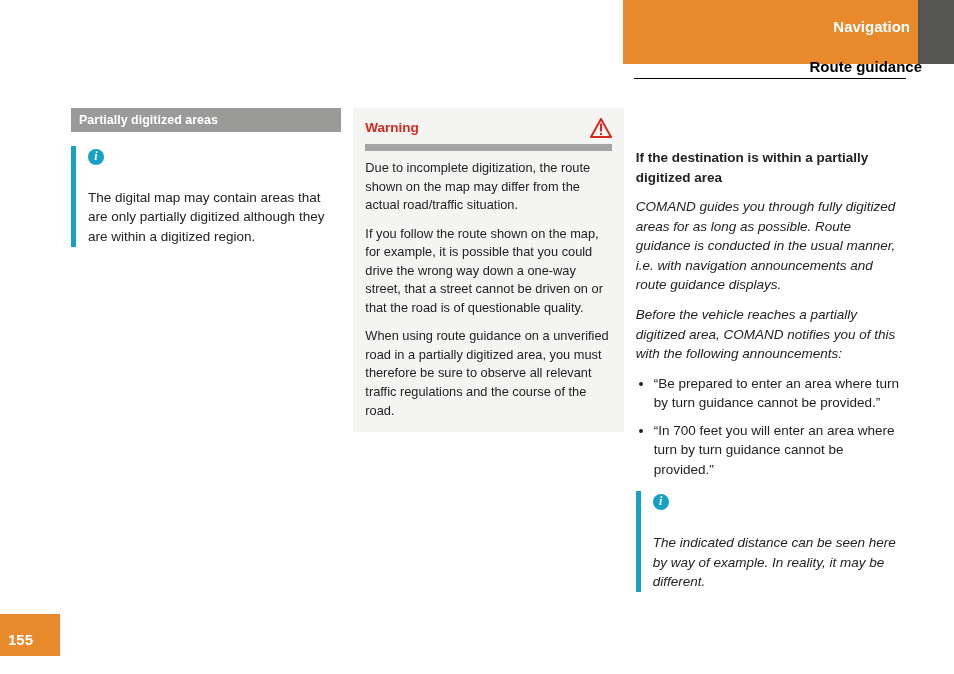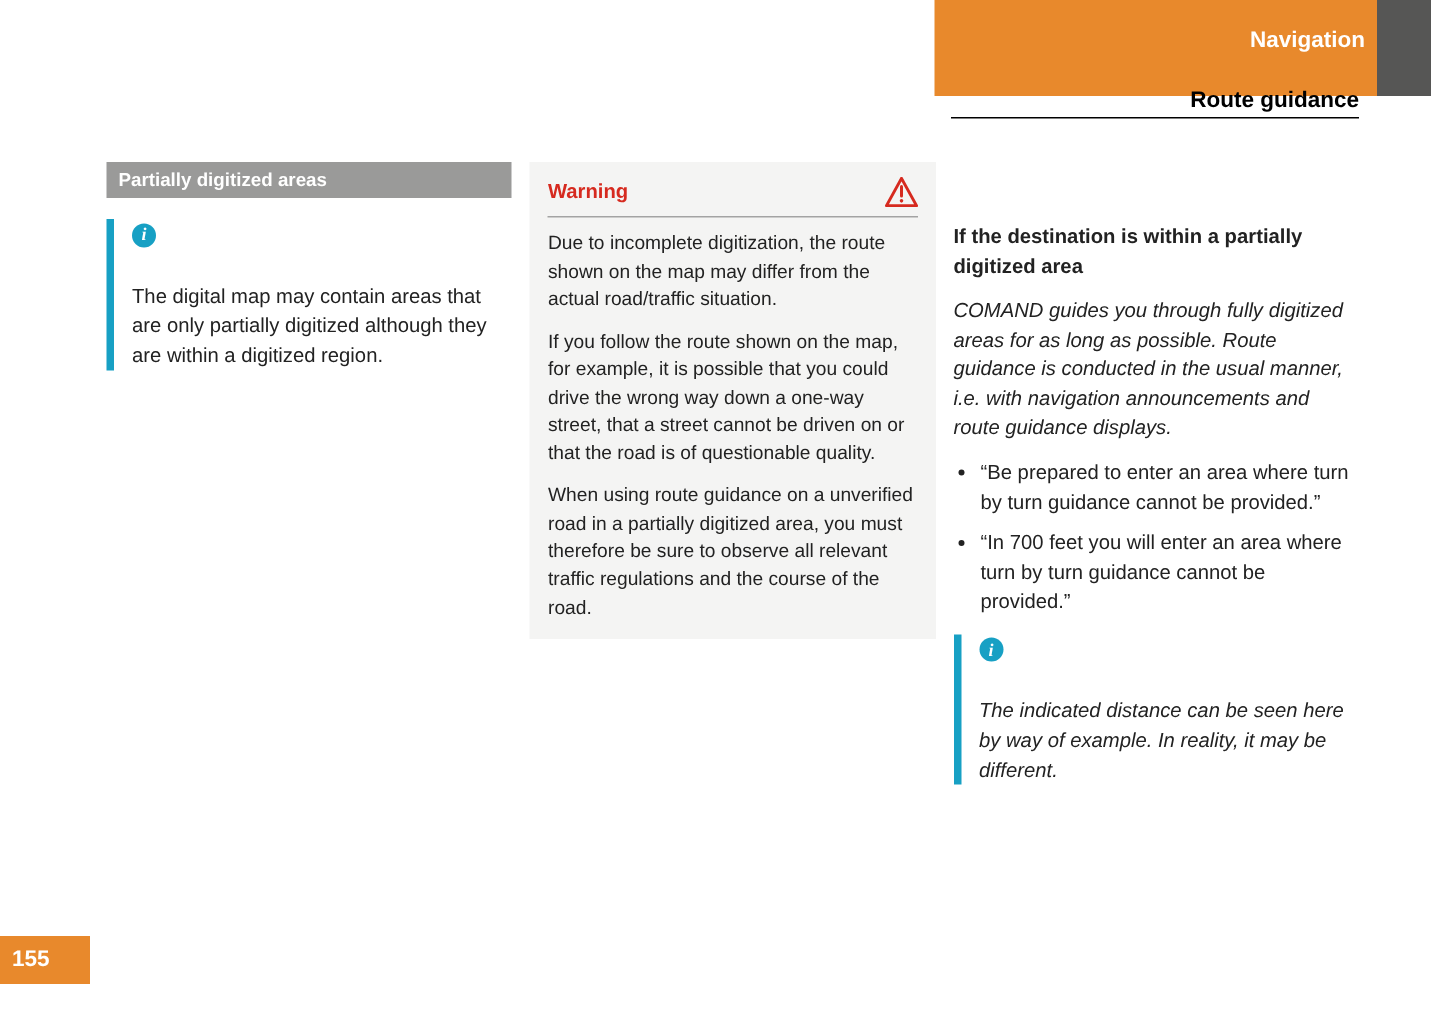--- a/index.html
+++ b/index.html
@@ -29,21 +29,21 @@
     text-align: right;
     font-size: 15px;
   }
   .top-tab-stub {
     width: 36px;
     background: #565655;
   }
   .subhead {
     position: absolute;
     top: 56px;
-    right: 48px;
+    right: 32px;
     font-weight: bold;
     font-size: 15px;
     color: #000;
   }
   .subhead-rule {
     position: absolute;
     top: 78px;
     right: 48px;
     left: 634px;
     border-top: 1px solid #000;
@@ -87,21 +87,21 @@
   .warn-box {
     background: #f4f4f3;
     padding: 10px 12px 12px;
     font-size: 12.8px;
     line-height: 1.45;
   }
   .warn-head {
     display: flex;
     align-items: center;
     justify-content: space-between;
-    border-bottom: 1px solid #a3a3a3;
+    border-bottom: 7px solid #a3a3a3;
     padding-bottom: 6px;
     margin-bottom: 8px;
   }
   .warn-head-label {
     color: #d62a1f;
     font-weight: bold;
     font-size: 13.5px;
   }
   .warn-tri svg { width: 22px; height: 20px; display: block; }
   .warn-box p { margin-bottom: 10px; }
@@ -116,21 +116,21 @@
   .col3 ul { list-style: disc; padding-left: 18px; margin-bottom: 12px; }
   .col3 ul li { margin-bottom: 8px; }
   .page-num {
     position: absolute;
     left: 0;
     bottom: 18px;
     background: #e8892c;
     color: #fff;
     font-weight: bold;
     font-size: 15px;
-    padding: 5px 8px 5px 8px;
+    padding: 15px 8px 5px 8px;
     width: 60px;
   }
 </style>
 </head>
 <body>
 
 <div class="top-tab">
   <div class="top-tab-inner">Navigation</div>
   <div class="top-tab-stub"></div>
 </div>
@@ -161,20 +161,21 @@
       </div>
       <p>Due to incomplete digitization, the route shown on the map may differ from the actual road/traffic situation.</p>
       <p>If you follow the route shown on the map, for example, it is possible that you could drive the wrong way down a one-way street, that a street cannot be driven on or that the road is of questionable quality.</p>
       <p>When using route guidance on a unverified road in a partially digitized area, you must therefore be sure to observe all relevant traffic regulations and the course of the road.</p>
     </div>
   </div>
 
   <div class="col col3">
     <h4>If the destination is within a partially digitized area</h4>
     <p>COMAND guides you through fully digitized areas for as long as possible. Route guidance is conducted in the usual manner, i.e. with navigation announcements and route guidance displays.</p>
+    <p>Before the vehicle reaches a partially digitized area, COMAND notifies you of this with the following announcements:</p>
     <ul>
       <li>“Be prepared to enter an area where turn by turn guidance cannot be provided.”</li>
       <li>“In 700 feet you will enter an area where turn by turn guidance cannot be provided.”</li>
     </ul>
     <div class="note">
       <span class="info-icon">i</span>
       <p>The indicated distance can be seen here by way of example. In reality, it may be different.</p>
     </div>
   </div>
 

